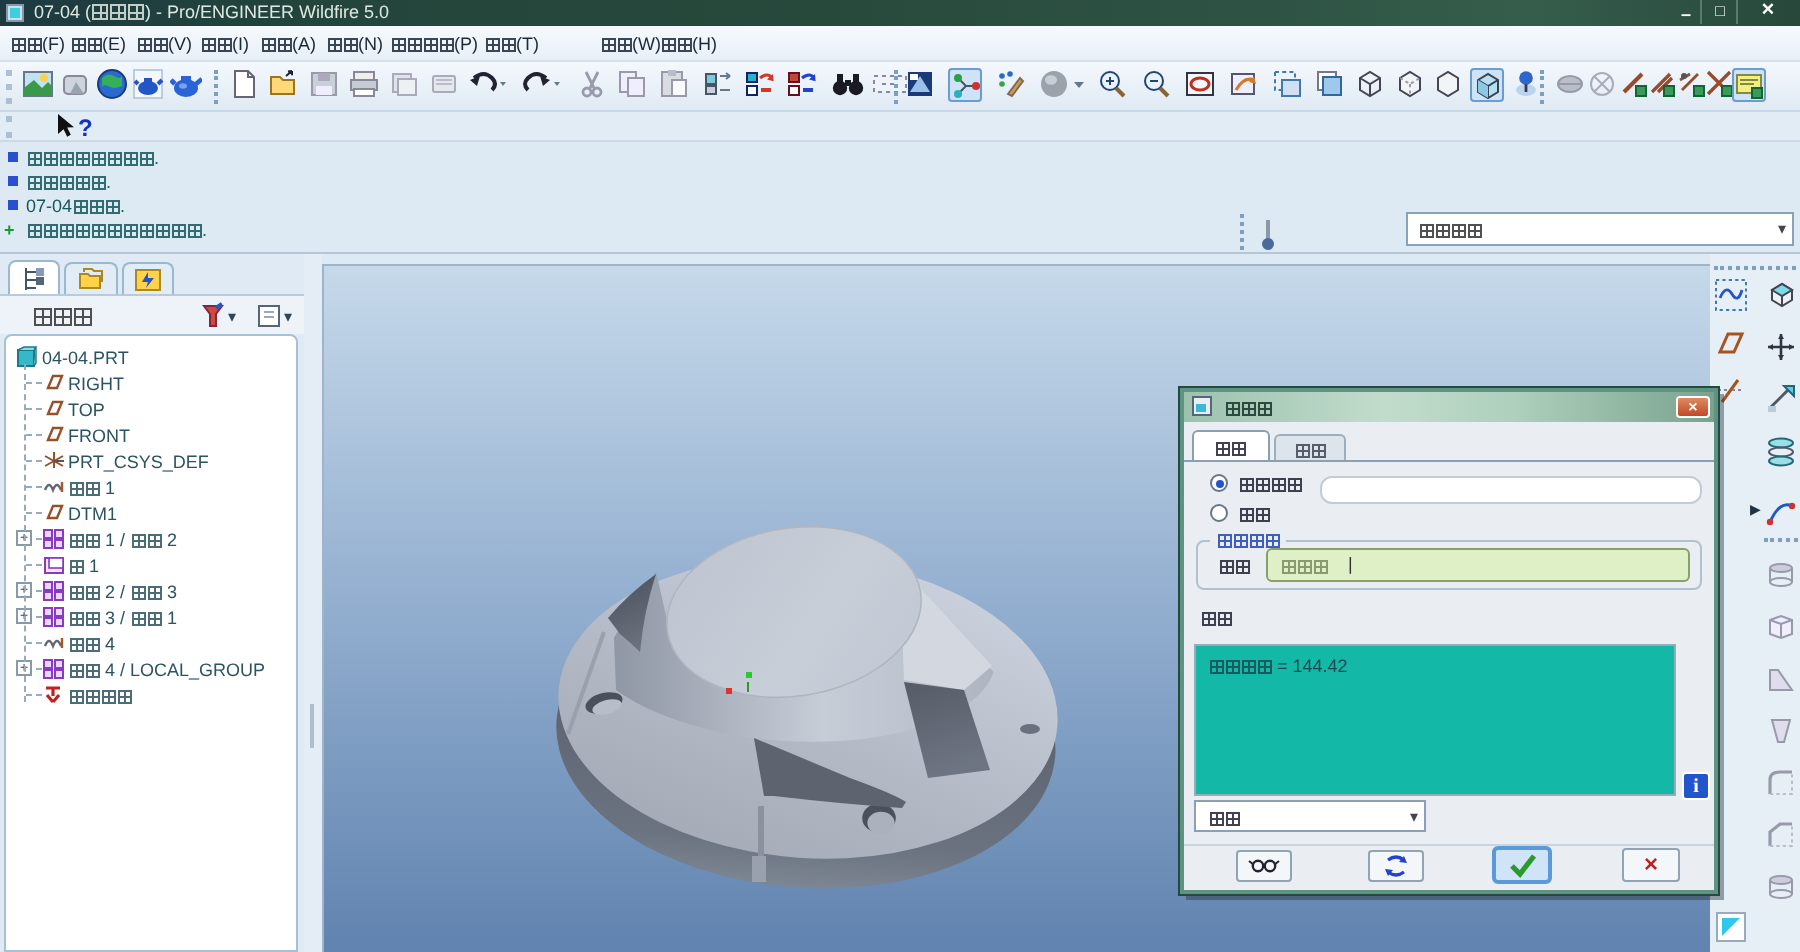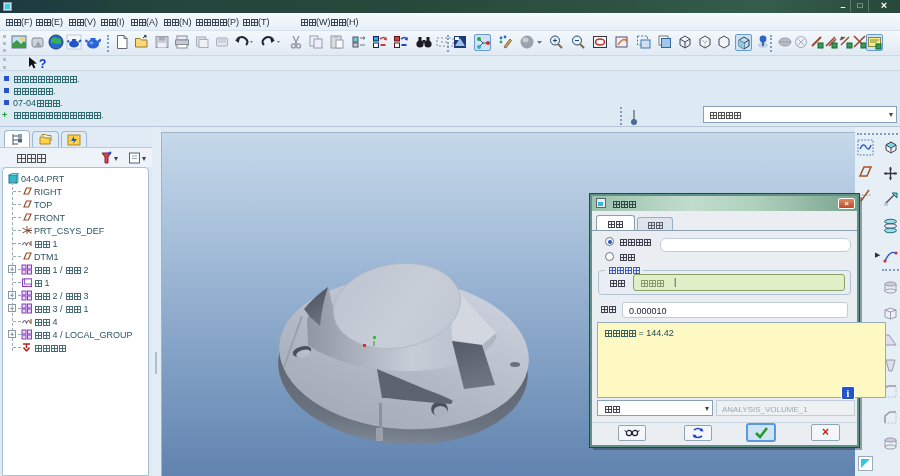--- a/index.html
+++ b/index.html
@@ -14,20 +14,21 @@
 .hnd{position:absolute;width:3px;border-left:3px dotted #aebfd4;}
 .ic{position:absolute;top:3px;width:17px;height:17px}
 .prs{background:#cfe3f6;border:1px solid #6a9cd0;border-radius:2px}
 </style></head>
 <body>
 <div class="abs" style="left:0;top:0;width:900px;height:13px;
 background:linear-gradient(90deg,#1d3a42 0%,#23453b 18%,#27493c 45%,#2e5344 70%,#365d4c 85%,#27483b 100%);">
 <div class="abs" style="left:3px;top:2px;width:9px;height:9px;background:#cde;border:1px solid #89a;">
 <div class="abs" style="left:1px;top:1px;width:5px;height:5px;background:#3ad0e0"></div>
     </div>
+<div class="abs" style="left:17px;top:1px;color:#dfe9e2;font-size:9px;white-space:nowrap">07-04 (<i class="g "></i><i class="g "></i><i class="g "></i>) - Pro/ENGINEER Wildfire 5.0</div>
 <div class="abs" style="left:836px;top:0;width:15px;height:12px;border-right:1px solid #5a7a6a;color:#fff;font-size:9px;text-align:center;line-height:14px;font-weight:bold">–</div>
 <div class="abs" style="left:852px;top:0;width:17px;height:12px;border-right:1px solid #5a7a6a;color:#fff;font-size:8px;text-align:center;line-height:12px">□</div>
 <div class="abs" style="left:870px;top:0;width:28px;height:12px;color:#fff;font-size:11px;text-align:center;line-height:11px;font-weight:bold">×</div>
 </div>
 <div class="abs" style="left:0;top:13px;width:900px;height:18px;background:linear-gradient(180deg,#f6fafd,#e7eff7);border-bottom:1px solid #d5e2ee;color:#1a2a38">
     <span class="abs" style="left:5px;top:4px;white-space:nowrap"><i class="g s7"></i><i class="g s7"></i>(F)</span>
     <span class="abs" style="left:35px;top:4px;white-space:nowrap"><i class="g s7"></i><i class="g s7"></i>(E)</span>
     <span class="abs" style="left:68px;top:4px;white-space:nowrap"><i class="g s7"></i><i class="g s7"></i>(V)</span>
     <span class="abs" style="left:100px;top:4px;white-space:nowrap"><i class="g s7"></i><i class="g s7"></i>(I)</span>
     <span class="abs" style="left:130px;top:4px;white-space:nowrap"><i class="g s7"></i><i class="g s7"></i>(A)</span>
@@ -548,33 +549,27 @@
     <span class="abs" style="left:27px;top:56px;color:#223"><i class="g s7"></i><i class="g s7"></i></span>
     <fieldset class="abs" style="left:6px;top:69px;width:253px;height:30px;border:1px solid #b0c2d0;border-radius:4px">
       <legend style="margin-left:6px;padding:0 3px;color:#2244bb;font-size:9px"><i class="g s7"></i><i class="g s7"></i><i class="g s7"></i><i class="g s7"></i></legend>
     </fieldset>
     <span class="abs" style="left:17px;top:82px;color:#223"><i class="g s7"></i><i class="g s7"></i></span>
     <div class="abs" style="left:41px;top:78px;width:212px;height:17px;background:#e0f0c6;border:1px solid #8aa06a;border-radius:3px;color:#7a8a62">
 <span style="position:absolute;left:6px;top:3px"><i class="g s7"></i><i class="g s7"></i><i class="g s7"></i></span>
       <span style="position:absolute;left:40px;top:2px;color:#333">|</span>
     </div>
     <span class="abs" style="left:8px;top:108px;color:#223"><i class="g s7"></i><i class="g s7"></i></span>
-    <div class="abs" style="left:30px;top:106px;width:226px;height:16px;background:#fff;border:1px solid #c2ccd6;border-radius:3px">
-      <span style="position:absolute;left:6px;top:3px;color:#223">0.000010</span>
-    </div>
-    <div class="abs" style="left:5px;top:126px;width:289px;height:76px;background:#fef9c3;border:1px solid #9aabb8">
+    <div class="abs" style="left:5px;top:126px;width:241px;height:76px;background:#14b8a6;border:1px solid #9aabb8">
 <span style="position:absolute;left:6px;top:5px;color:#1a4a54"><i class="g s7"></i><i class="g s7"></i><i class="g s7"></i><i class="g s7"></i> = 144.42</span>
     </div>
     <div class="abs" style="left:249px;top:190px;width:14px;height:14px;background:#2255cc;border:1px solid #fff;border-radius:2px;color:#fff;text-align:center;line-height:13px;font-size:10px;font-weight:bold;font-family:'Liberation Serif',serif">i</div>
     <div class="abs" style="left:5px;top:204px;width:116px;height:16px;background:#fff;border:1px solid #8aa0b4;">
 <span style="position:absolute;left:6px;top:3px;color:#223"><i class="g s7"></i><i class="g s7"></i></span>
 <span style="position:absolute;right:3px;top:3px;color:#445;font-size:8px">▾</span>
-    </div>
-    <div class="abs" style="left:124px;top:204px;width:139px;height:16px;background:#eef1f4;border:1px solid #c0ccd8;color:#9aa8b4;font-size:8px">
-      <span style="position:absolute;left:5px;top:4px">ANALYSIS_VOLUME_1</span>
     </div>
     <div class="abs" style="left:0;top:226px;width:265px;border-top:1px solid #c8d4de"></div>
     <div class="abs" style="left:26px;top:229px;width:28px;height:16px;background:#f4f7fa;border:1px solid #90a4b4;border-radius:2px">
 <svg width="26" height="14" viewBox="0 0 26 14">
         <circle cx="10" cy="7" r="2.6" fill="none" stroke="#223" stroke-width="1.2"></circle>
         <circle cx="16" cy="7" r="2.6" fill="none" stroke="#223" stroke-width="1.2"></circle>
         <path d="M12.6 7 H13.4 M7.4 6 L5.5 4.5 M18.6 6 L20.5 4.5" stroke="#223"></path>
       </svg></div>
     <div class="abs" style="left:92px;top:229px;width:28px;height:16px;background:#f4f7fa;border:1px solid #90a4b4;border-radius:2px">
 <svg width="26" height="14" viewBox="0 0 26 14">

